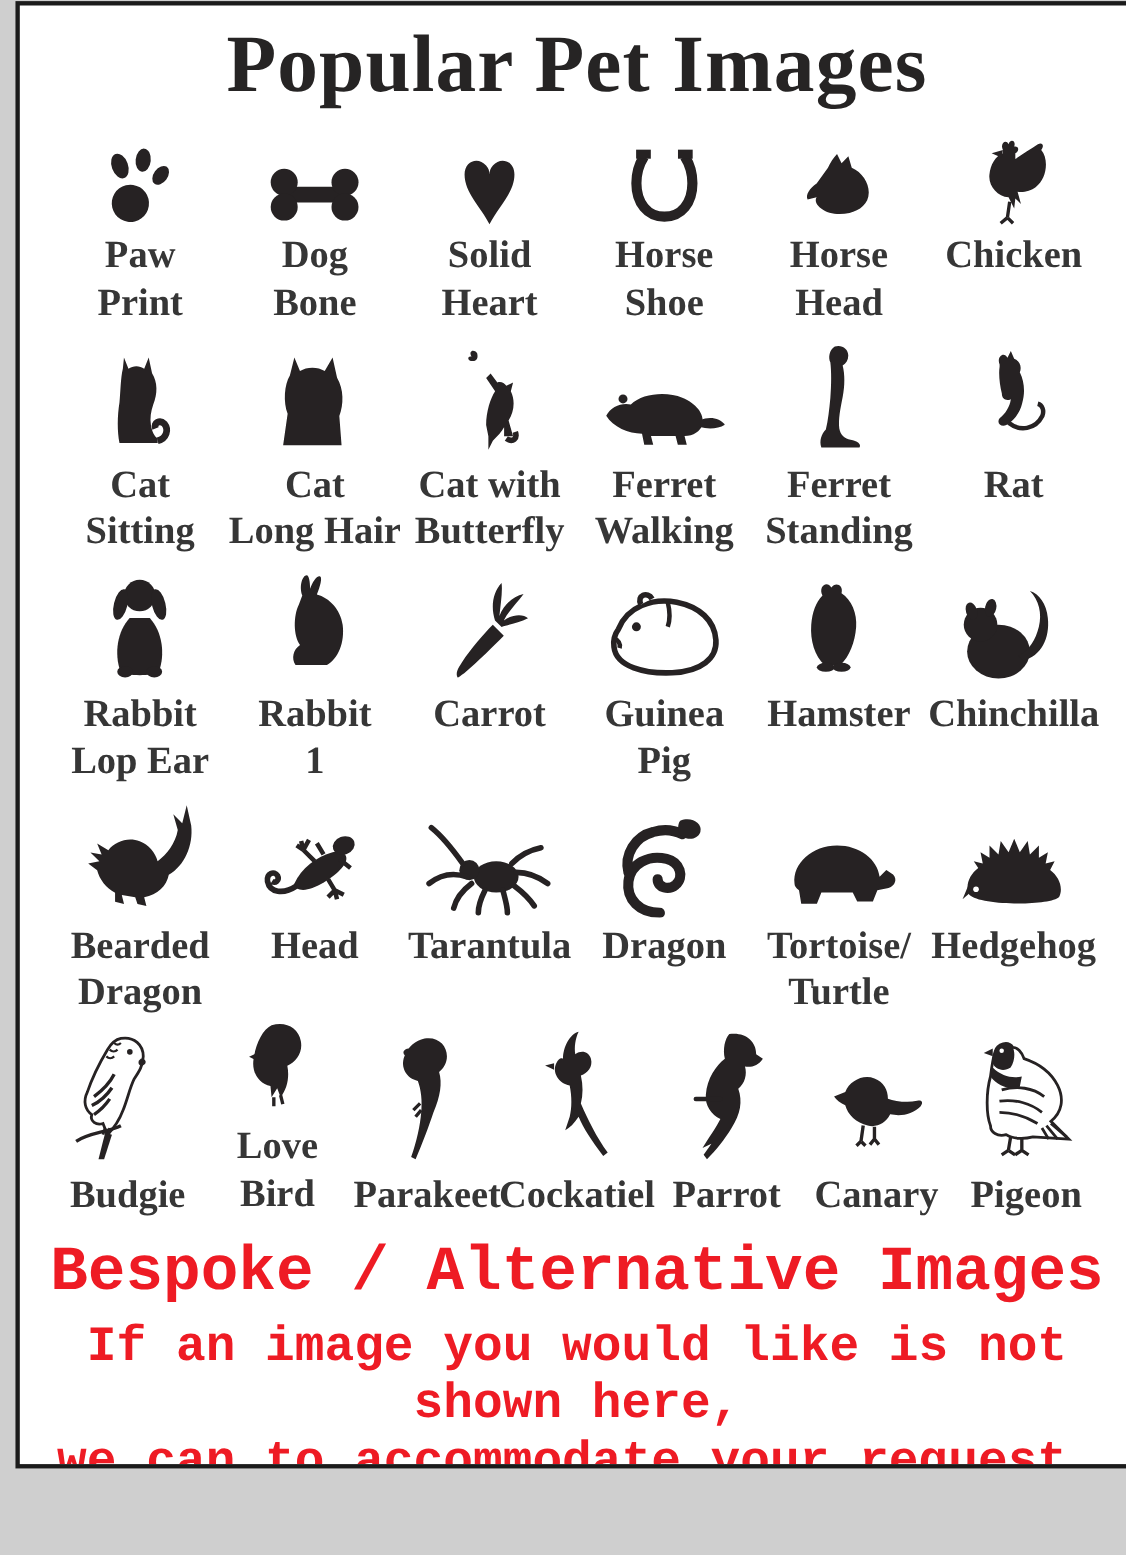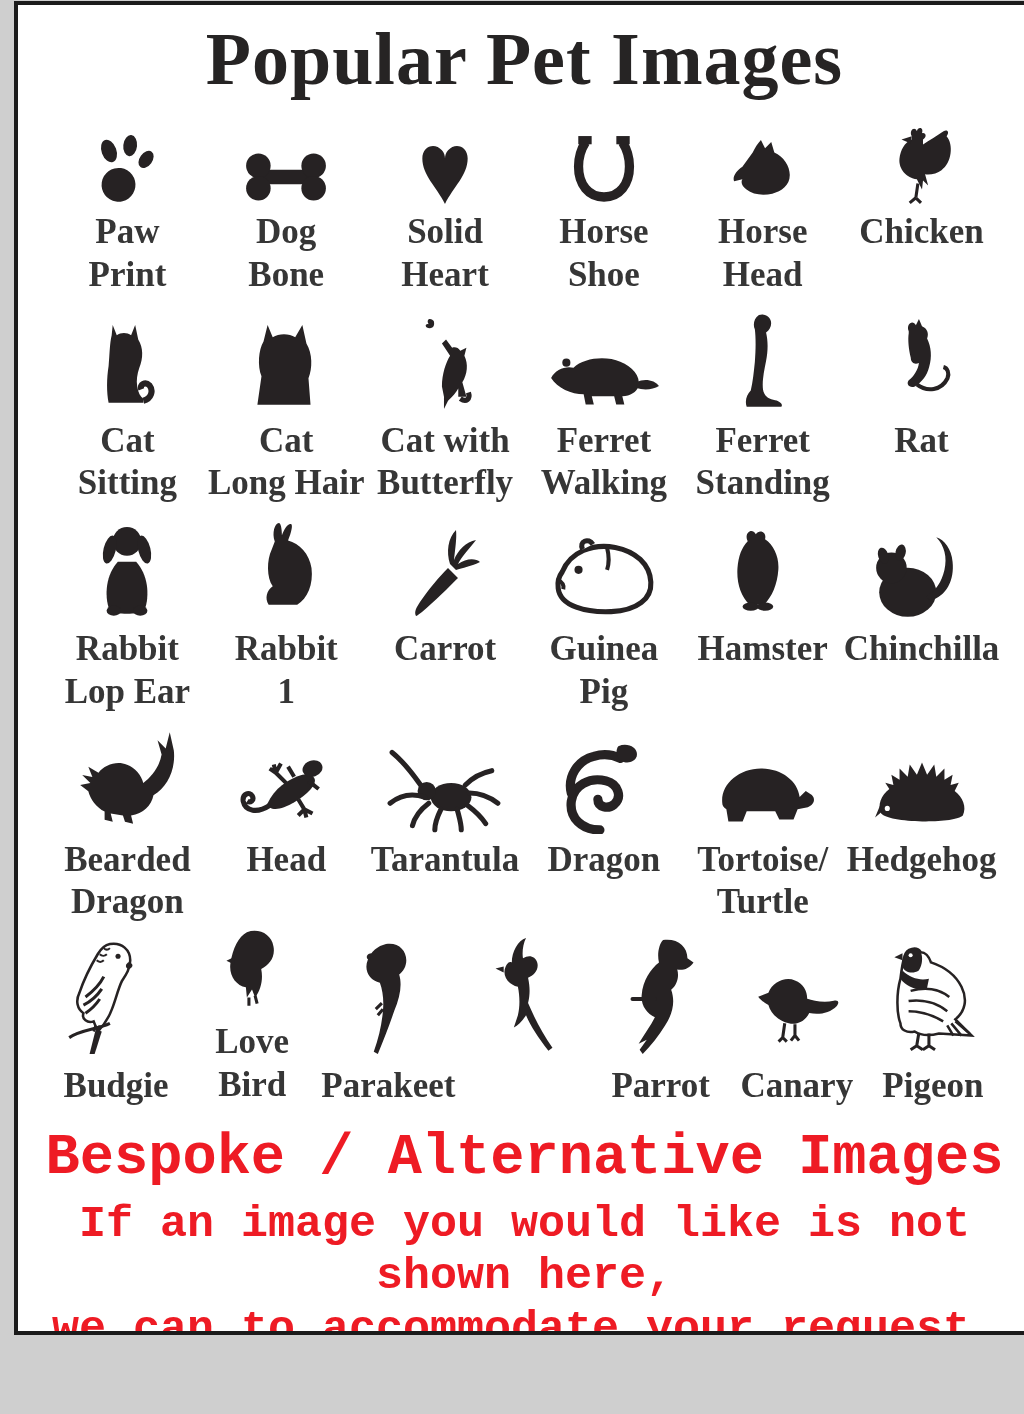--- a/index.html
+++ b/index.html
@@ -361,20 +361,21 @@
           </div>
           <div class="pet-label">Parakeet</div>
         </div>
         <div class="pet-cell cell-cockatiel">
           <div class="pet-icon">
             <svg width="94" height="124" viewBox="0 0 92 122">
               <path fill="currentColor" d="M34 26 C34 16 40 4 48 2 C45 8 44 16 45 22 C51 18 57 20 59 26 C61 33 56 39 50 41 C52 50 52 58 50 66 C56 80 64 96 74 110 L70 113 C60 100 52 88 48 78 C44 84 40 88 36 90 L40 78 C42 70 42 60 40 50 C30 48 24 38 28 30 C30 26 32 25 34 26 Z"></path>
               <path fill="currentColor" d="M26 30 L18 32 L26 36 Z"></path>
             </svg>
           </div>
+          <div class="pet-label">Cockatiel</div>
         </div>
         <div class="pet-cell cell-parrot">
           <div class="pet-icon">
             <svg width="94" height="124" viewBox="0 0 92 122">
               <path fill="currentColor" d="M48 4 C62 2 72 10 72 22 L78 26 C74 32 68 34 62 33 C64 40 62 48 56 53 C60 64 58 76 50 88 C44 98 36 108 28 116 L25 112 L32 102 L24 106 C30 96 36 88 40 80 C32 76 26 68 27 58 C28 44 36 32 44 26 C42 18 44 8 48 4 Z"></path>
               <rect x="16" y="60" width="26" height="4" rx="2" fill="currentColor"></rect>
             </svg>
           </div>
           <div class="pet-label">Parrot</div>
         </div>

